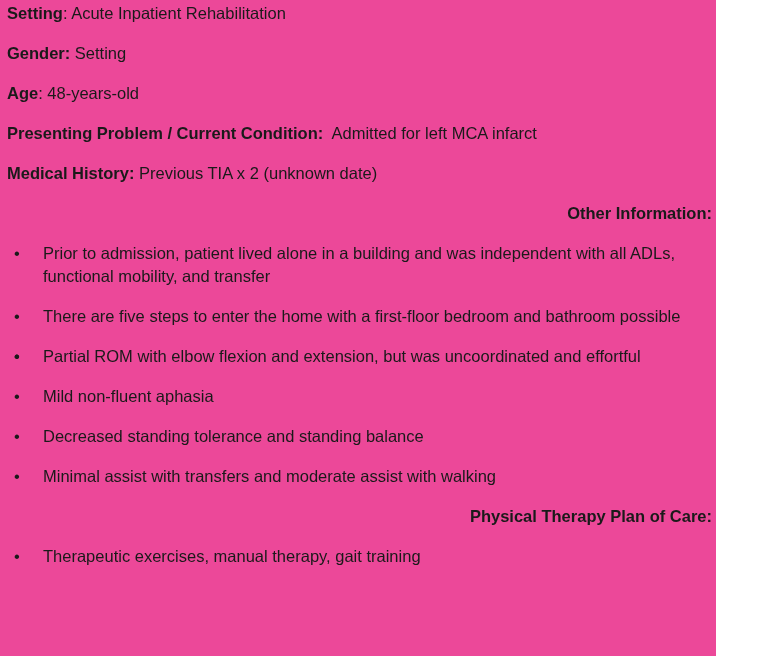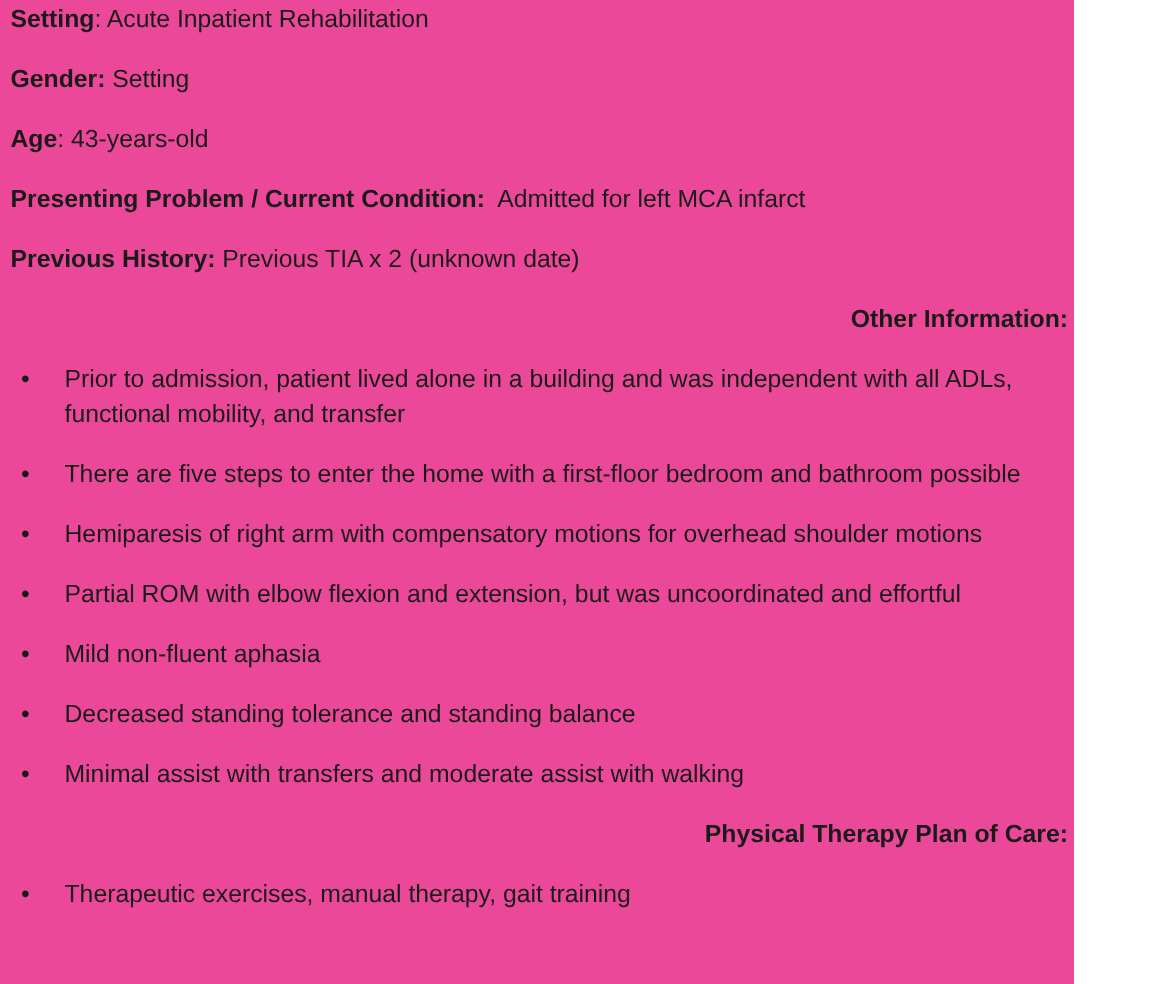--- a/index.html
+++ b/index.html
@@ -57,35 +57,35 @@
 </style>
 </head>
 <body>
 
 <div class="page">
 
   <p class="para"><span class="b">Setting</span><span class="rest">: Acute Inpatient Rehabilitation</span></p>
 
   <p class="para"><span class="b">Gender:</span><span class="rest"> Setting</span></p>
 
-  <p class="para"><span class="b">Age</span><span class="rest">: 43-years-old</span></p>
+  <p class="para"><span class="b">Age</span><span class="rest">: 48-years-old</span></p>
 
   <p class="para"><span class="b">Presenting Problem / Current Condition:</span><span class="rest">  Admitted for left MCA infarct</span></p>
 
-  <p class="para"><span class="b">Previous History:</span><span class="rest"> Previous TIA x 2 (unknown date)</span></p>
+  <p class="para"><span class="b">Medical History:</span><span class="rest"> Previous TIA x 2 (unknown date)</span></p>
 
   <p class="heading">Other Information:</p>
 
   <div class="bullet"><span class="dot">•</span><span class="bullet-text">Prior to admission, patient lived alone in a building and was independent with all ADLs,
 functional mobility, and transfer</span></div>
 
   <div class="bullet"><span class="dot">•</span><span class="bullet-text">There are five steps to enter the home with a first-floor bedroom and bathroom possible</span></div>
 
 
-  <div class="bullet"><span class="dot">•</span><span class="bullet-text">Hemiparesis of right arm with compensatory motions for overhead shoulder motions</span></div>
+  <div class="bullet"><span class="dot">•</span></div>
 
   <div class="bullet"><span class="dot">•</span><span class="bullet-text">Partial ROM with elbow flexion and extension, but was uncoordinated and effortful</span></div>
 
   <div class="bullet"><span class="dot">•</span><span class="bullet-text">Mild non-fluent aphasia</span></div>
 
   <div class="bullet"><span class="dot">•</span><span class="bullet-text">Decreased standing tolerance and standing balance</span></div>
 
   <div class="bullet"><span class="dot">•</span><span class="bullet-text">Minimal assist with transfers and moderate assist with walking</span></div>
 
   <p class="heading">Physical Therapy Plan of Care:</p>

